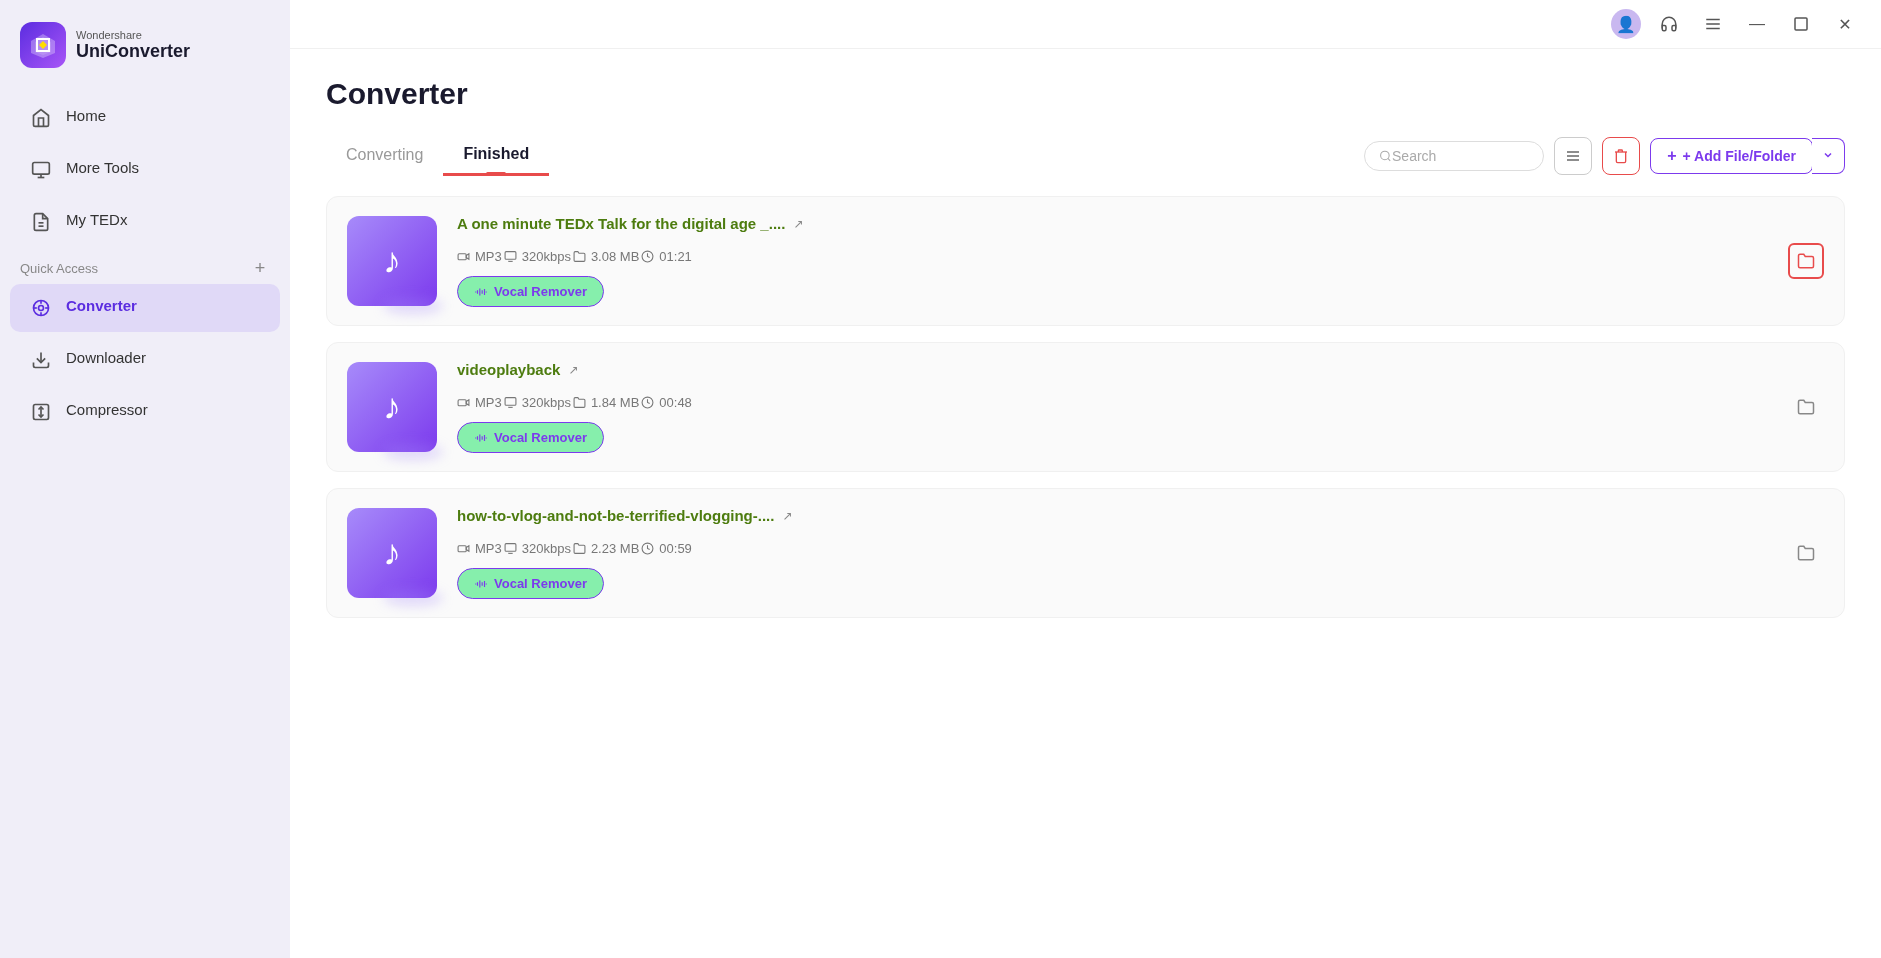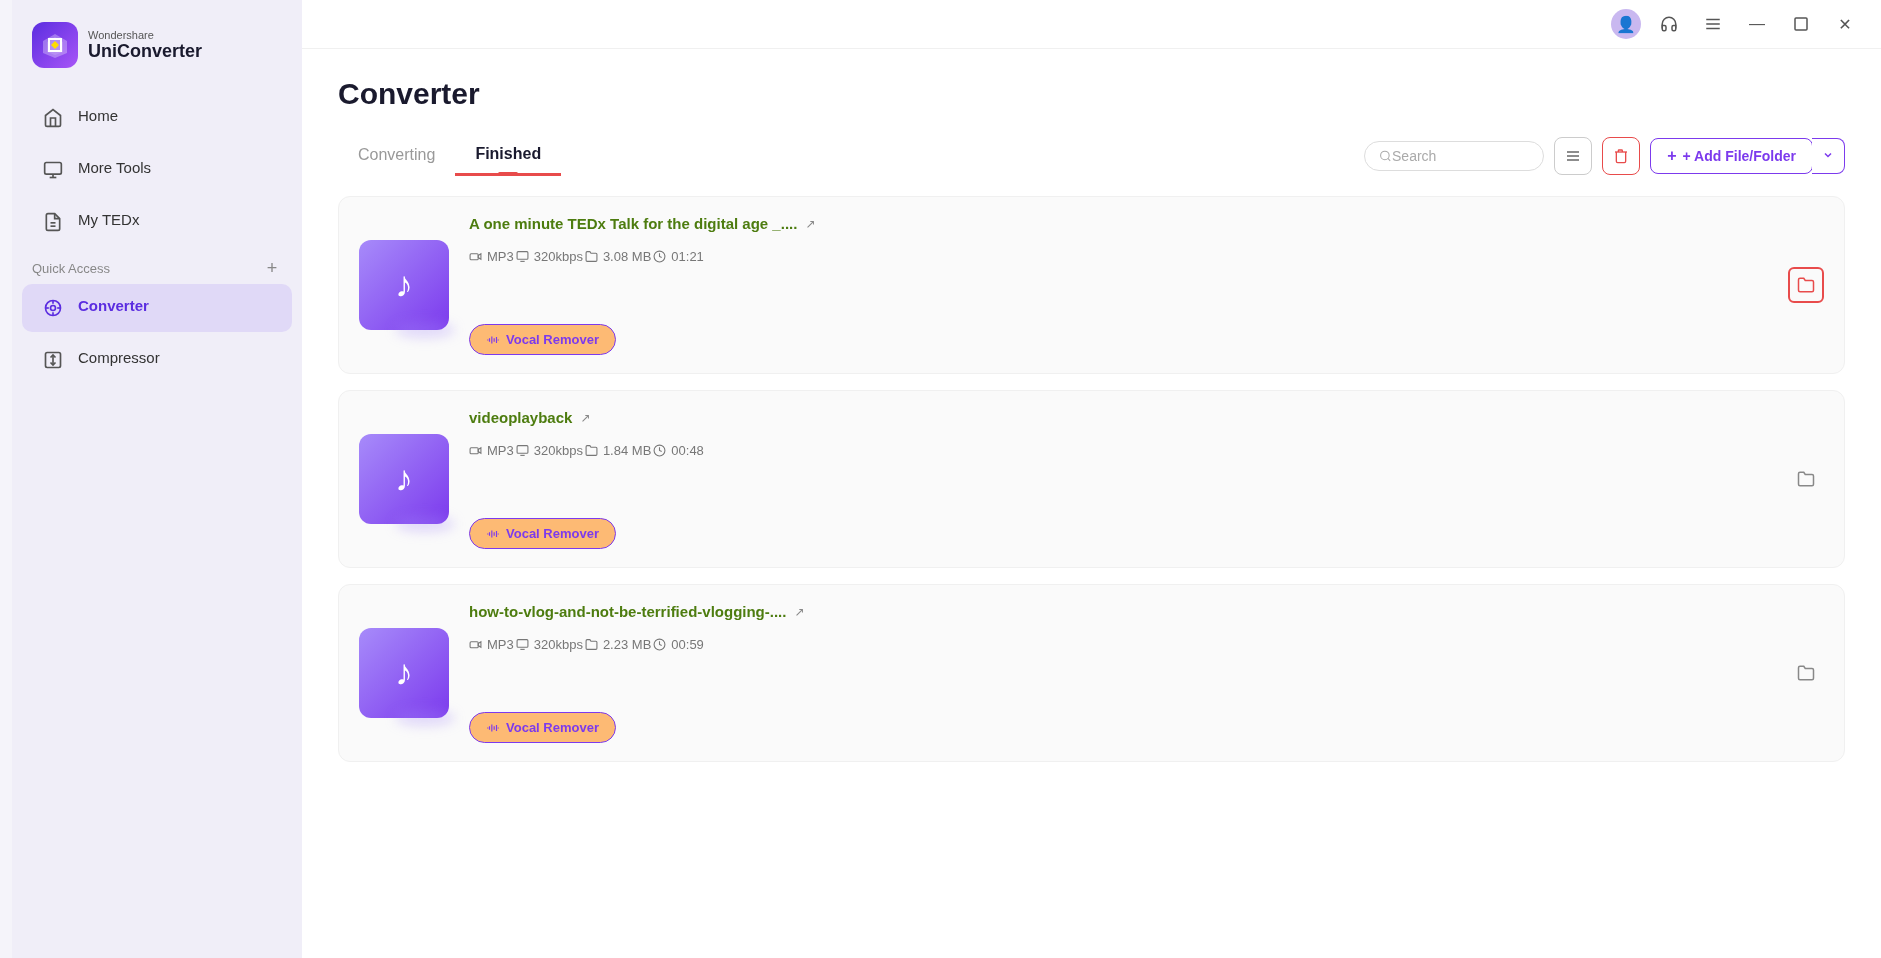--- a/index.html
+++ b/index.html
@@ -7,21 +7,20 @@
 
     
     .sidebar {
       width: 290px;
       min-width: 290px;
       background: #f0eef8;
       display: flex;
       flex-direction: column;
       padding: 0;
       height: 100vh;
-      margin-left: 12px;
     }
     .logo-area {
       display: flex;
       align-items: center;
       gap: 10px;
       padding: 22px 20px 24px 20px;
     }
     .logo-icon {
       width: 46px;
       height: 46px;
@@ -267,22 +266,21 @@
       display: inline-flex;
       align-items: center;
       gap: 6px;
       border: 1.5px solid #7c3aed;
       border-radius: 20px;
       padding: 7px 16px;
       cursor: pointer;
       color: #7c3aed;
       font-size: 13px;
       font-weight: 600;
-      background: #fdba74;
-      margin-top: 48px;
+      background: #86efac;
     }
 
     .folder-btn {
       width: 36px; height: 36px;
       display: flex; align-items: center; justify-content: center;
       cursor: pointer; color: #888;
       font-size: 18px;
       border-radius: 6px;
       flex-shrink: 0;
     }
@@ -355,20 +353,30 @@
           <circle cx="12" cy="12" r="3"></circle>
           <line x1="12" y1="3" x2="12" y2="7"></line>
           <line x1="12" y1="17" x2="12" y2="21"></line>
           <line x1="3" y1="12" x2="7" y2="12"></line>
           <line x1="17" y1="12" x2="21" y2="12"></line>
         </svg>
     </span>
     <span>Converter</span>
   </div>
 
+  <div class="nav-item">
+    <span class="nav-icon">
+      <svg width="20" height="20" viewBox="0 0 24 24" fill="none" stroke="currentColor" stroke-width="2">
+          <path d="M21 15v4a2 2 0 0 1-2 2H5a2 2 0 0 1-2-2v-4"></path>
+          <polyline points="7,10 12,15 17,10"></polyline>
+          <line x1="12" y1="15" x2="12" y2="3"></line>
+        </svg>
+    </span>
+    <span>Downloader</span>
+  </div>
 
   <div class="nav-item">
     <span class="nav-icon">
       <svg width="20" height="20" viewBox="0 0 24 24" fill="none" stroke="currentColor" stroke-width="2">
           <rect x="3" y="3" width="18" height="18" rx="2"></rect>
           <polyline points="9,9 12,6 15,9"></polyline>
           <polyline points="9,15 12,18 15,15"></polyline>
           <line x1="12" y1="6" x2="12" y2="18"></line>
         </svg>
     </span>

